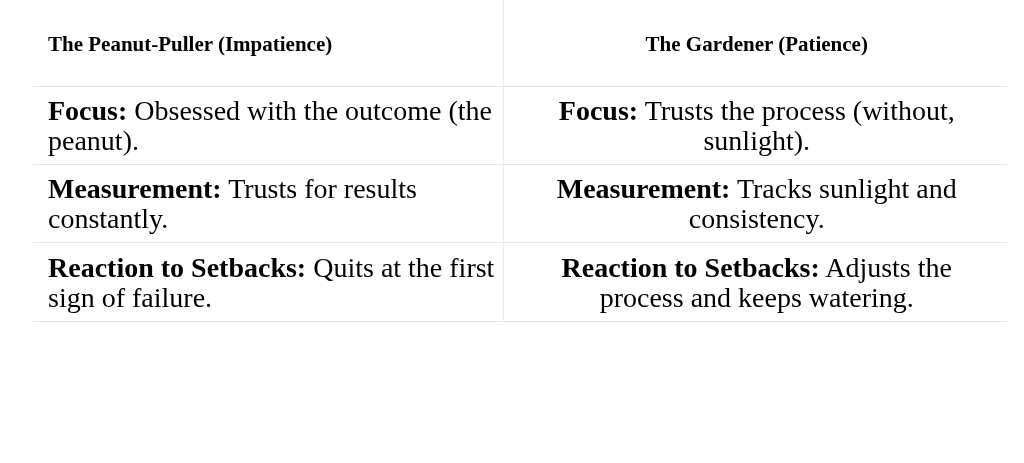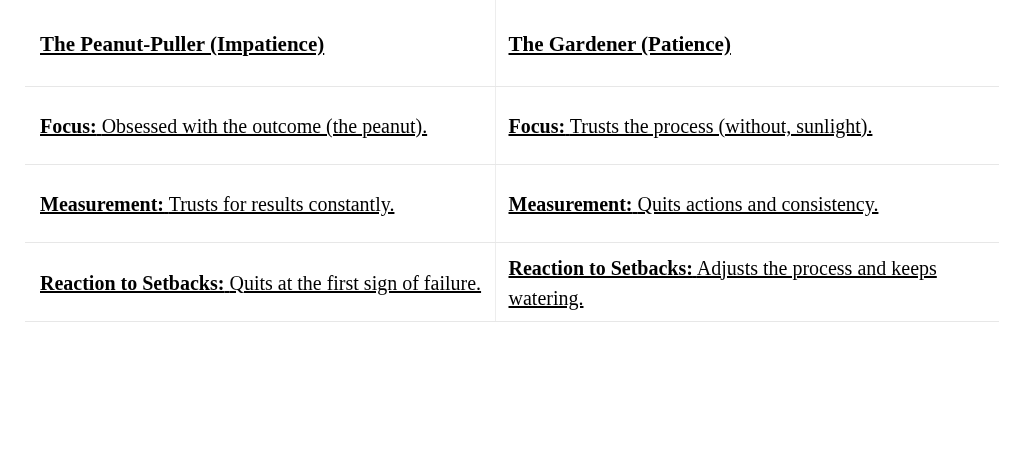--- a/index.html
+++ b/index.html
@@ -8,22 +8,21 @@
   }
   body {
     width: 1024px;
     height: 463px;
     background: #ffffff;
     font-family: "Liberation Serif", "DejaVu Serif", serif;
     color: #000000;
     overflow: hidden;
   }
   .table-wrap {
-    padding: 0 25px;
-    text-decoration: underline;
+    padding: 0 33px;
   }
   table.comparison {
     border-collapse: collapse;
     table-layout: fixed;
     width: 974px;
   }
   col.col-left  { width: 470px; }
   col.col-right { width: 504px; }
 
   th, td {
@@ -31,33 +30,34 @@
     border-bottom: 1px solid #e7e7e7;
     text-align: left;
     font-weight: normal;
   }
   th:first-child, td:first-child {
     border-right: 1px solid #ededed;
     padding: 2px 8px 0 15px;
   }
   th:last-child, td:last-child {
     padding: 2px 10px 0 13px;
+    text-align: center;
   }
 
   thead tr { height: 86px; }
   th {
     font-size: 21px;
     font-weight: bold;
     line-height: 28px;
   }
 
   tbody tr.row-single { height: 78px; }
   tbody tr.row-double { height: 79px; }
   td {
-    font-size: 20px;
+    font-size: 28px;
     line-height: 30px;
   }
   td strong.cell-label {
     font-weight: bold;
   }
 </style>
 </head>
 <body>
 
 <div class="table-wrap">
@@ -83,21 +83,21 @@
           <span>Trusts the process (without, sunlight).</span>
         </td>
       </tr>
       <tr class="row-single">
         <td>
           <strong class="cell-label">Measurement:</strong>
           <span>Trusts for results constantly.</span>
         </td>
         <td>
           <strong class="cell-label">Measurement:</strong>
-          <span>Quits actions and consistency.</span>
+          <span>Tracks sunlight and consistency.</span>
         </td>
       </tr>
       <tr class="row-double">
         <td>
           <strong class="cell-label">Reaction to Setbacks:</strong>
           <span>Quits at the first sign of failure.</span>
         </td>
         <td>
           <strong class="cell-label">Reaction to Setbacks:</strong>
           <span>Adjusts the process and keeps watering.</span>

